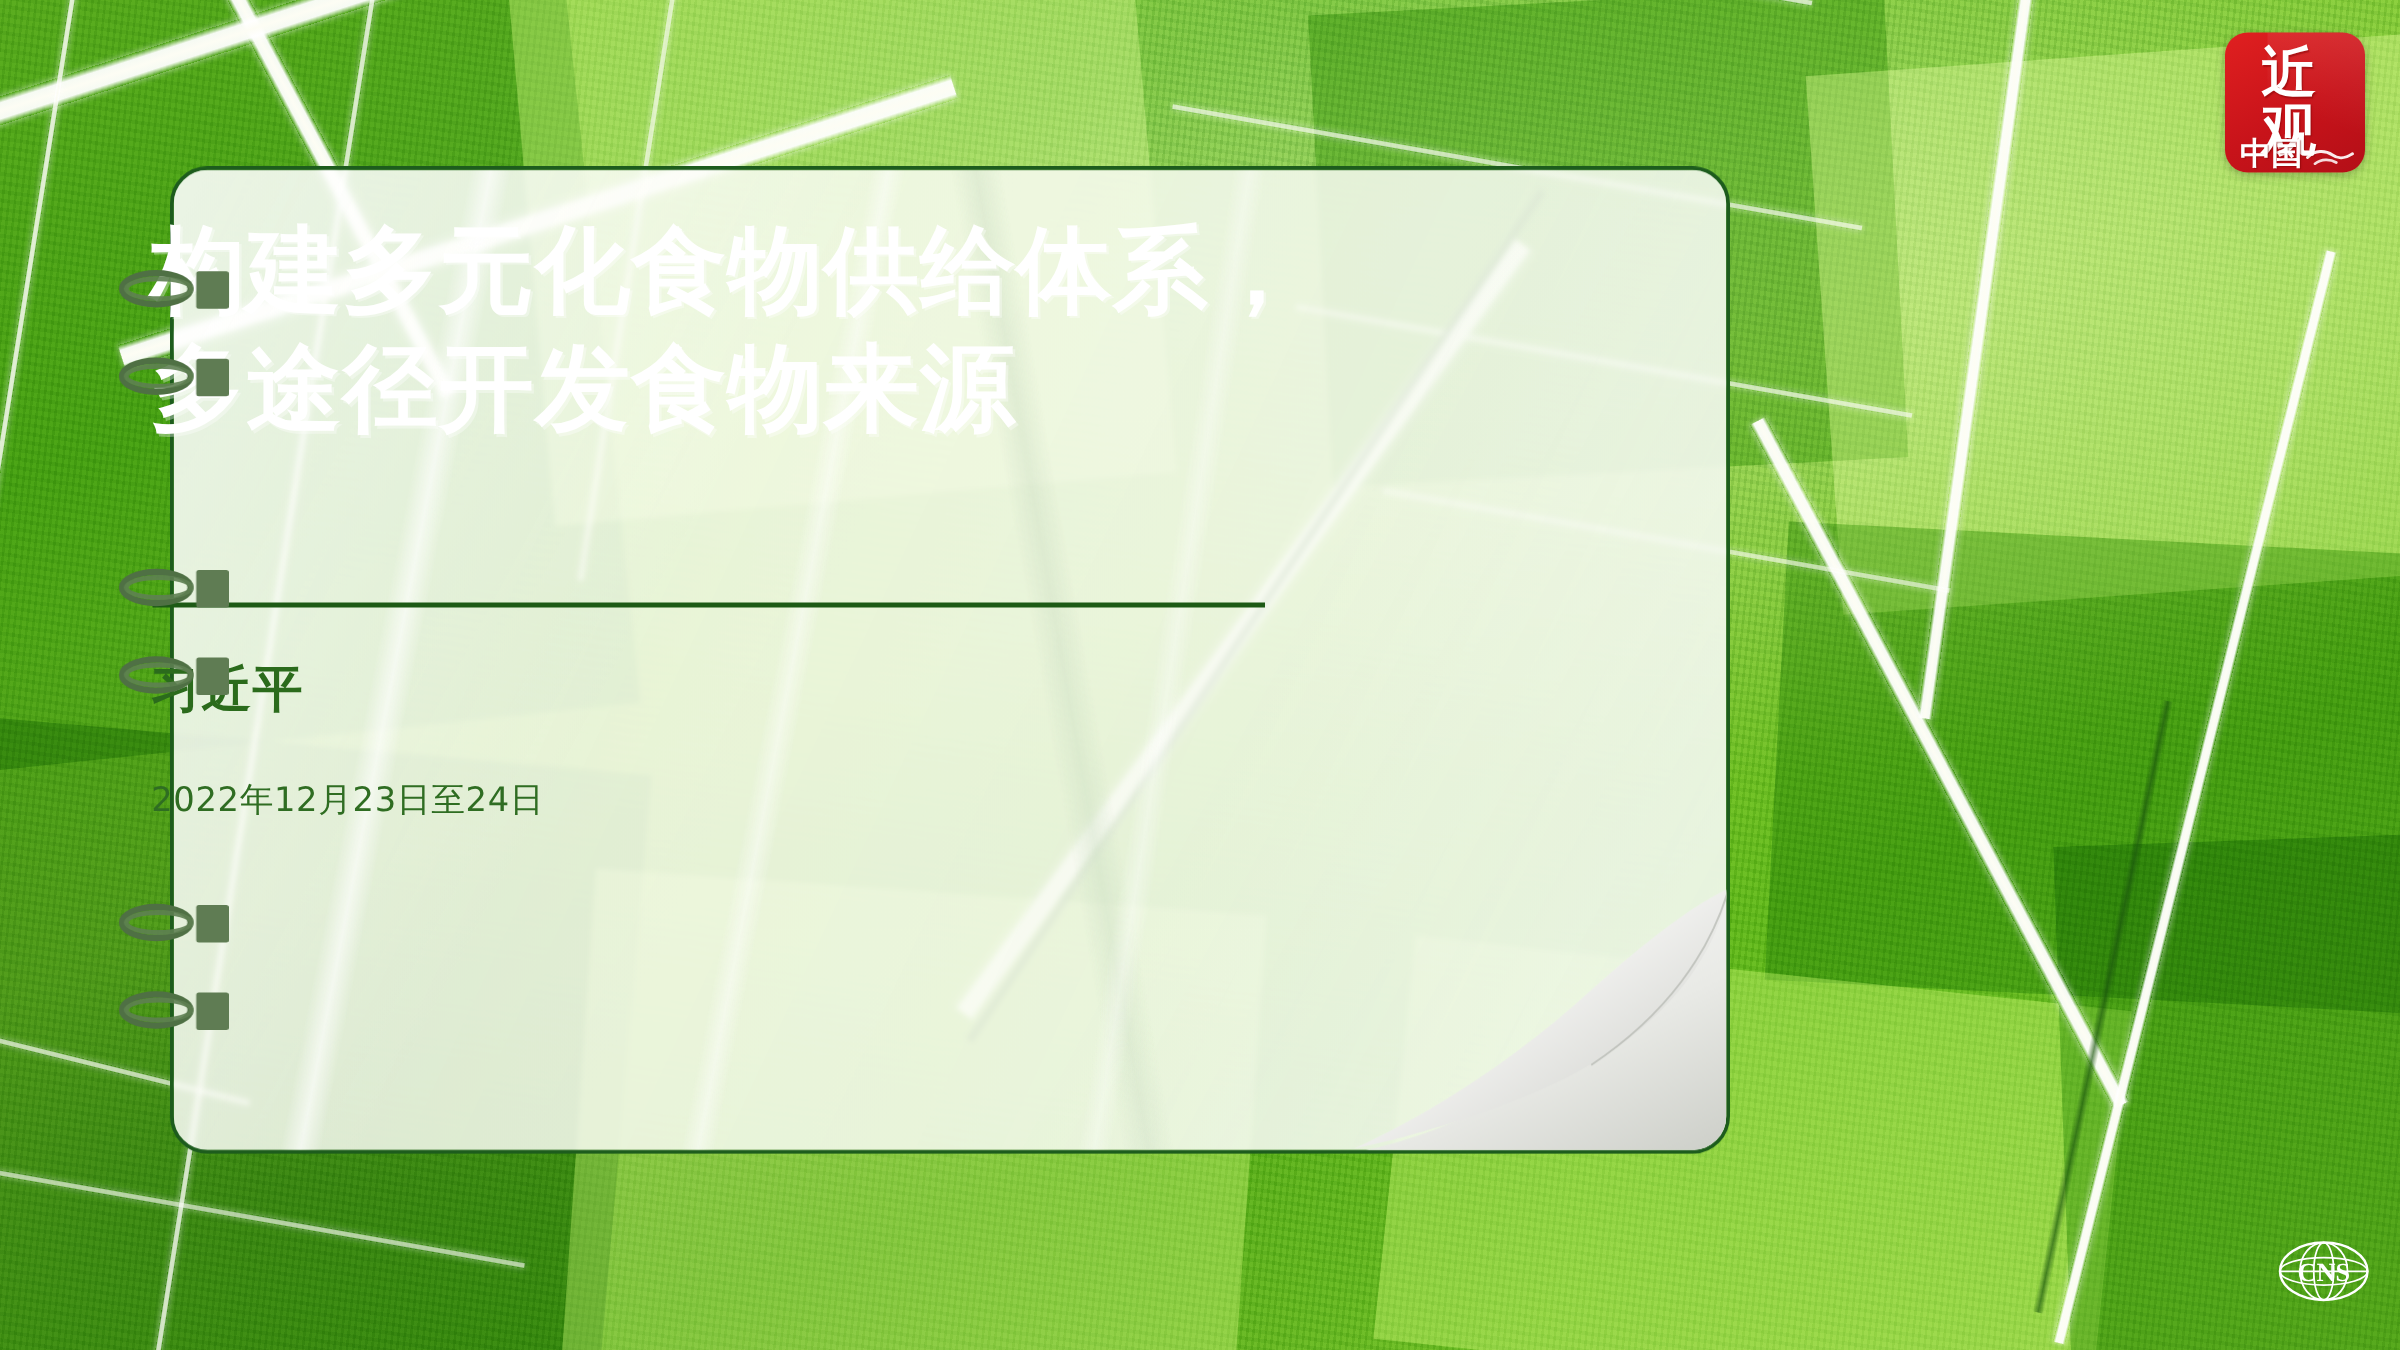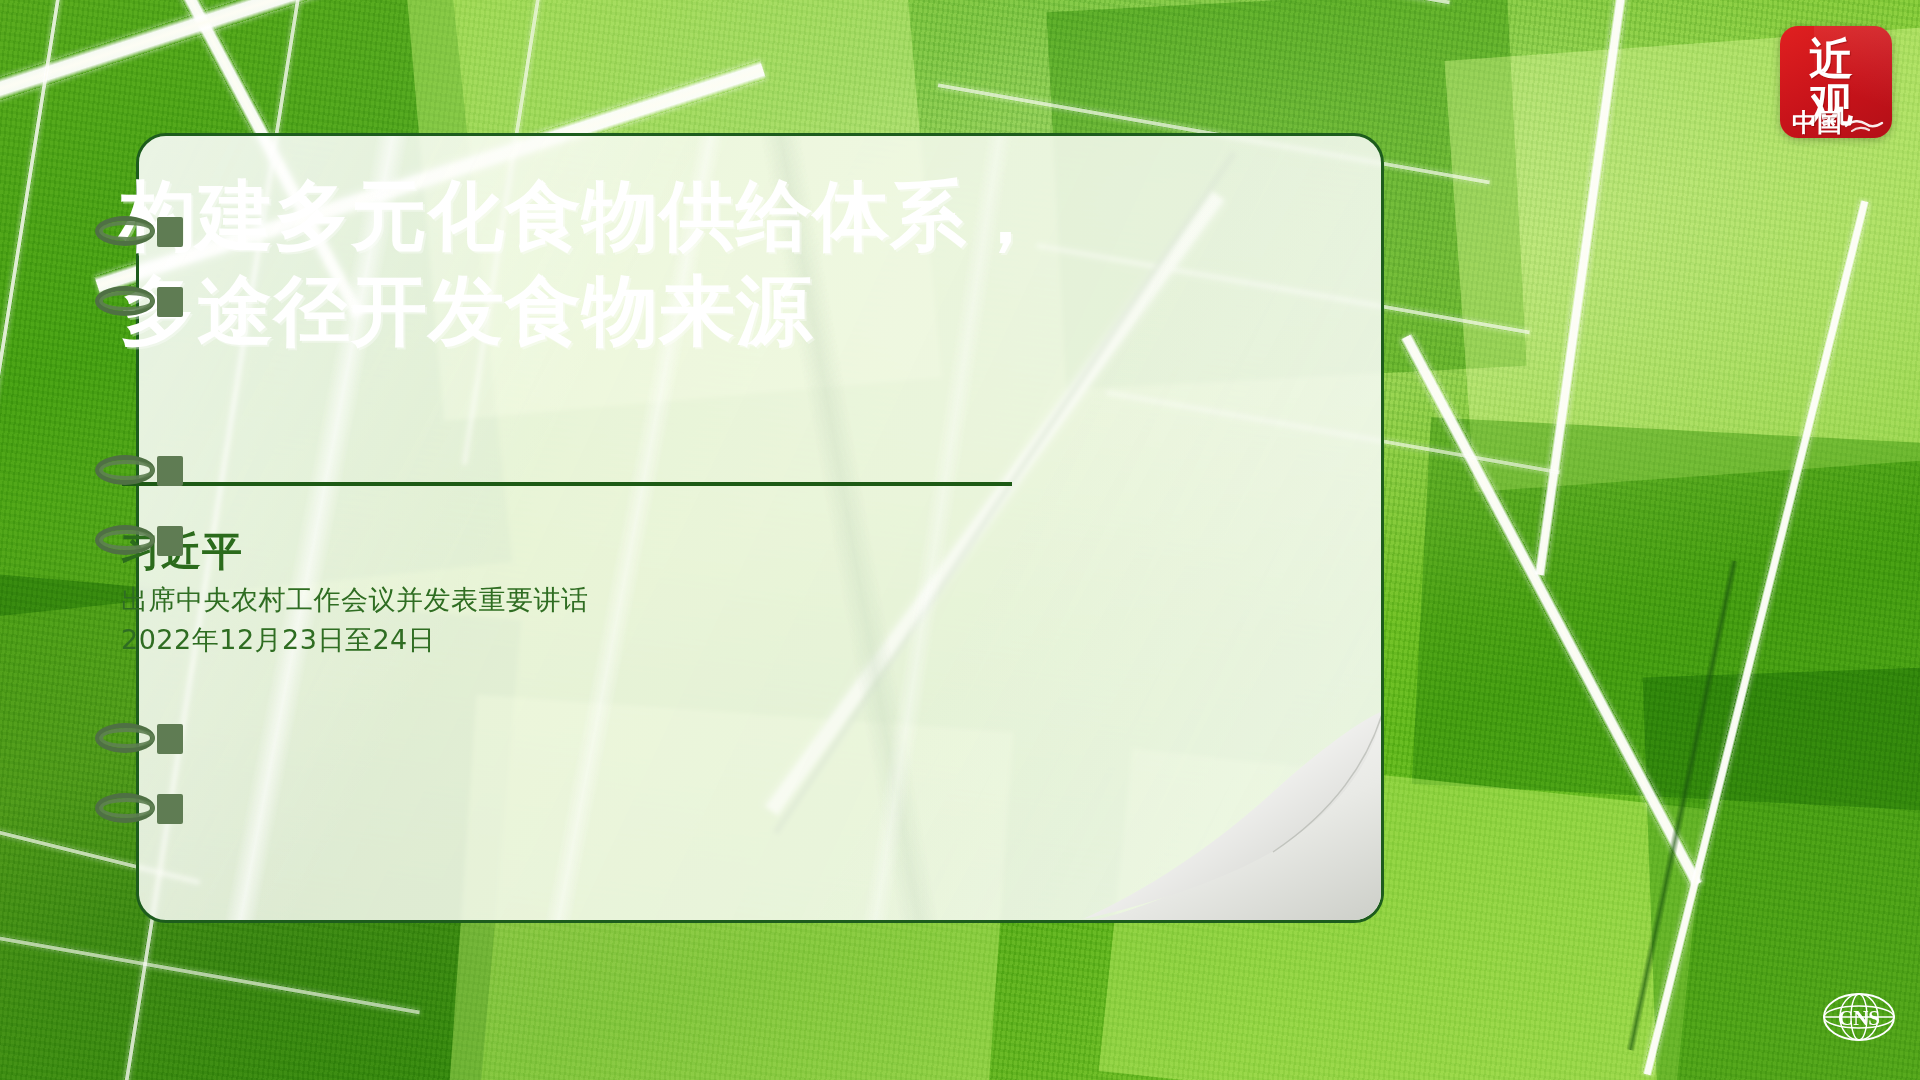--- a/index.html
+++ b/index.html
@@ -277,21 +277,20 @@
   <div class="wire"></div>
   <div class="wire2"></div>
   <div class="tab"></div>
 </div>
 
 <div id="content">
   <div id="headline">构建多元化食物供给体系，
 多途径开发食物来源</div>
   <div id="divider"></div>
   <div id="author">习近平</div>
-  <div class="meta" id="meta-line">出席中央农村工作会议并发表重要讲话</div>
   <div class="meta" id="meta-date">2022年12月23日至24日</div>
 </div>
 
 <div id="badge">
   <div class="bg1"></div>
   <div class="t1">近观</div>
   <div class="t2">中国</div>
   <svg class="swoosh" viewBox="0 0 40 22">
     <path d="M2,16 C8,10 16,10 22,14 C26,17 32,17 38,13" stroke="#fff" stroke-width="2.4" fill="none" stroke-linecap="round" opacity=".92"></path>
     <path d="M8,21 C13,17 20,17 25,20" stroke="#fff" stroke-width="2.2" fill="none" stroke-linecap="round" opacity=".85"></path>

